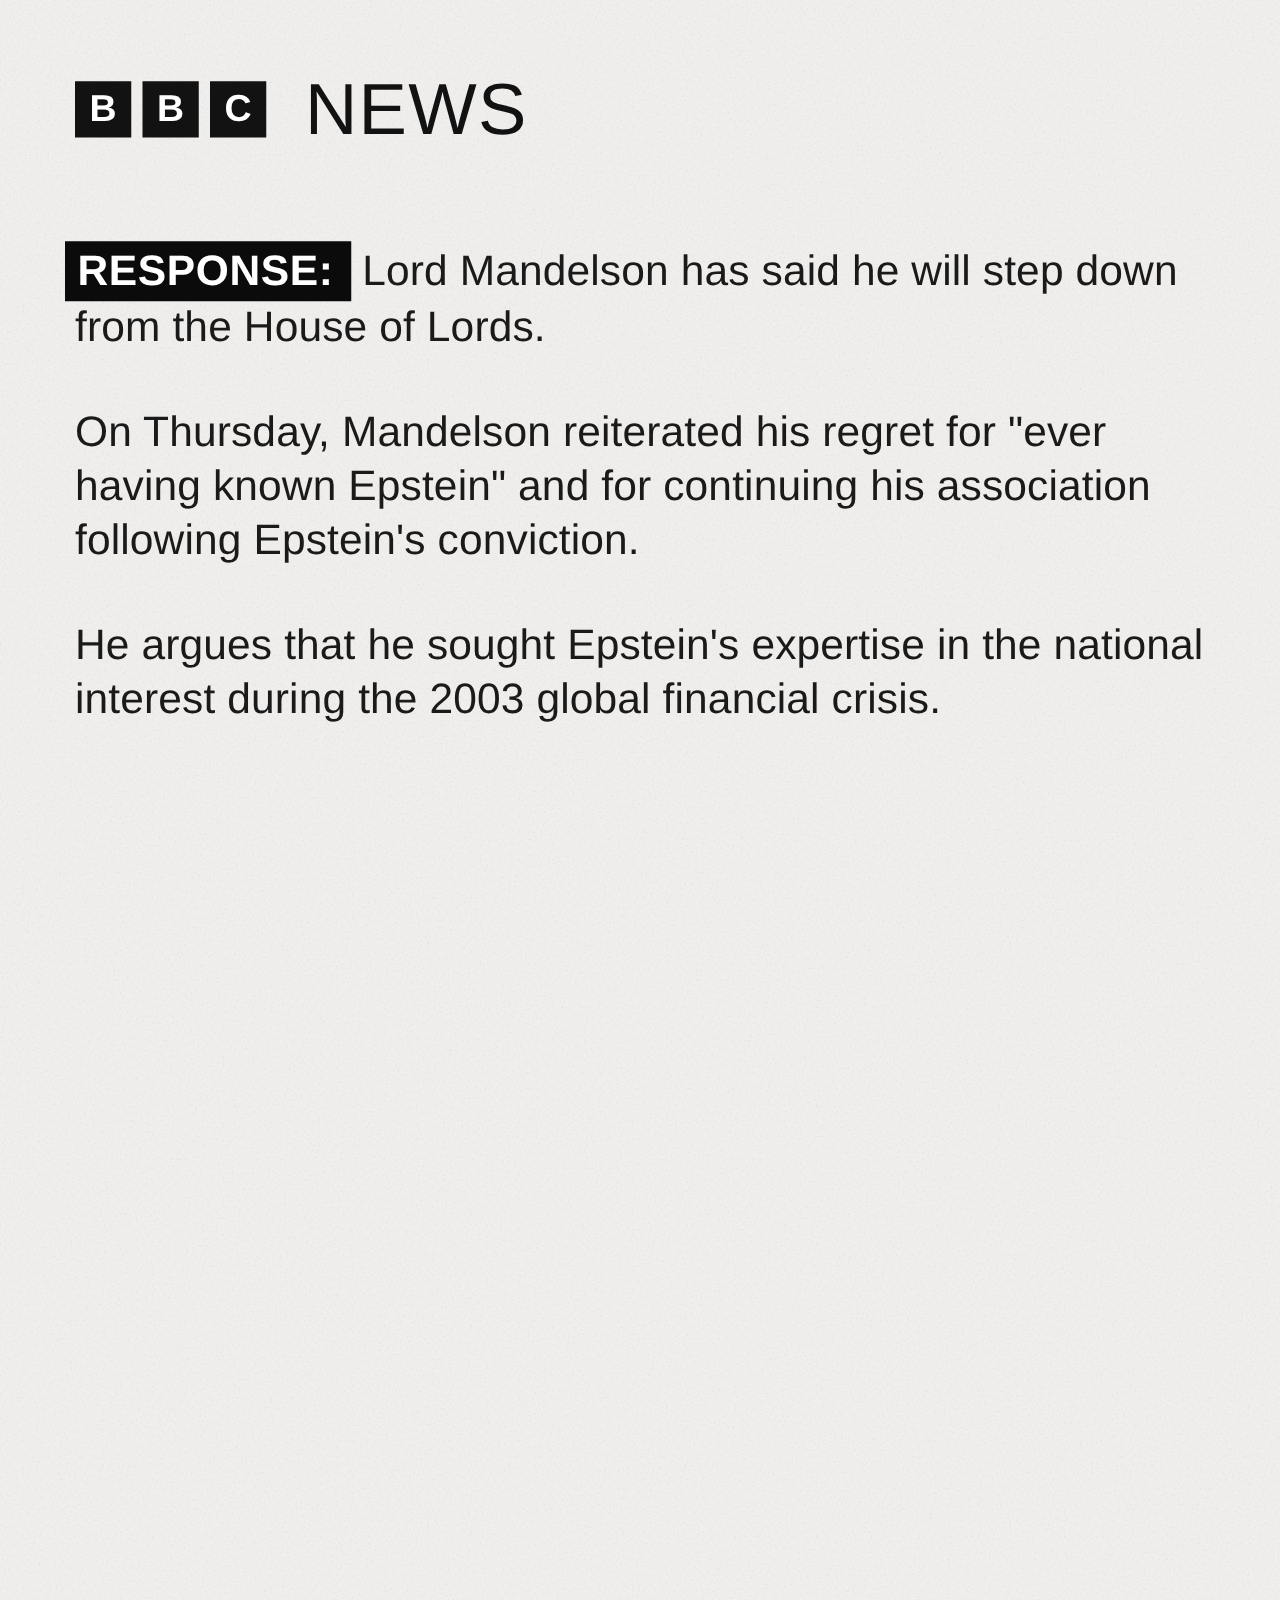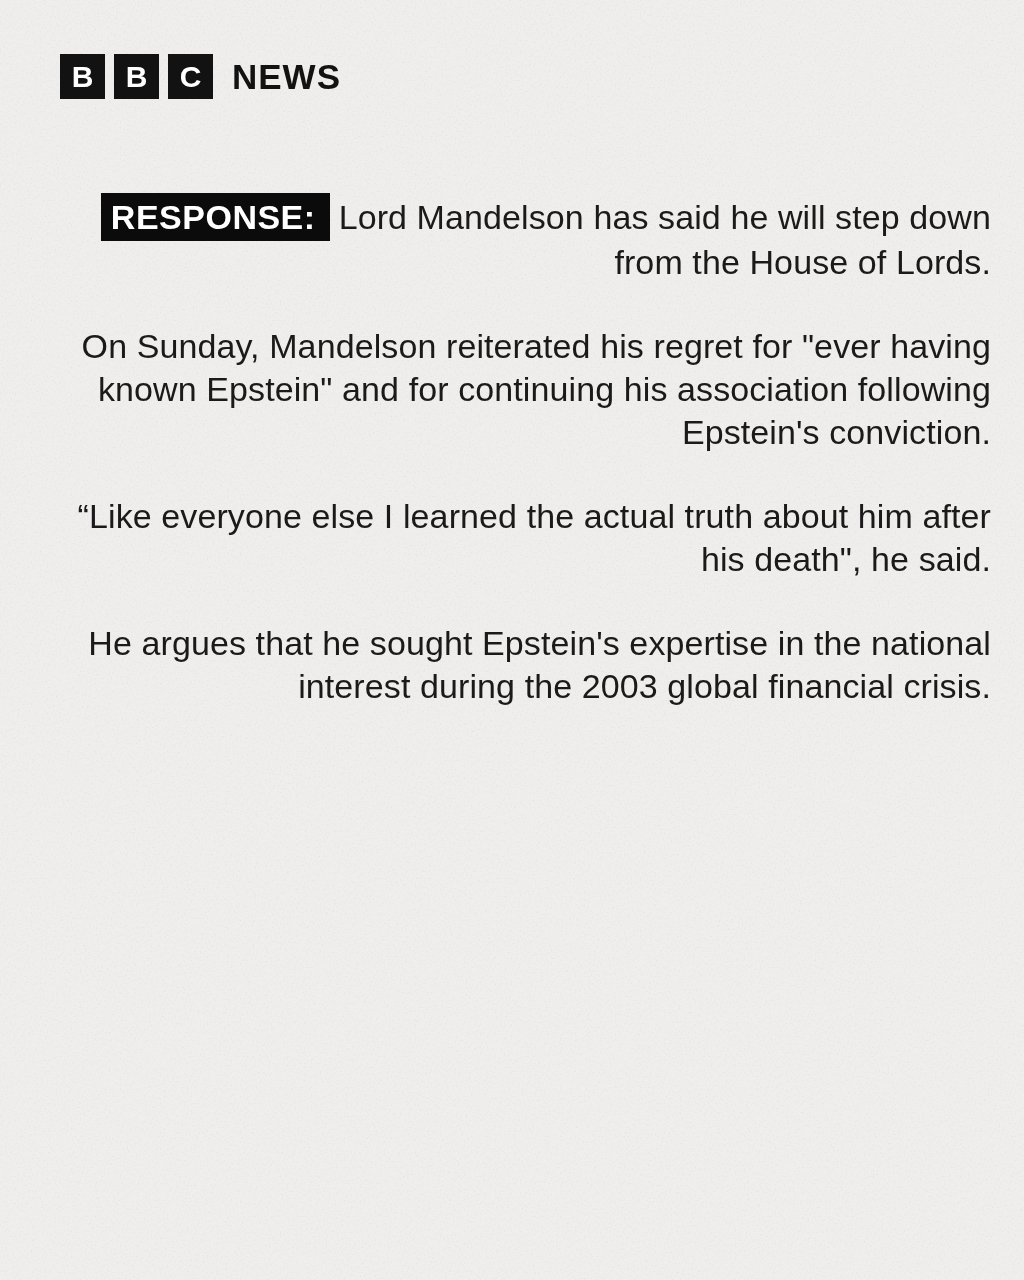--- a/index.html
+++ b/index.html
@@ -34,32 +34,31 @@
     background: #121212;
     color: #ffffff;
     font-weight: 700;
     font-size: 30px;
     line-height: 45px;
     text-align: center;
     margin-right: 9px;
   }
   .logo-wordmark {
     color: #121212;
-    font-weight: 700;
-    font-size: 35px;
+    font-weight: 400;
+    font-size: 58px;
     letter-spacing: 1px;
-    margin-left: 10px;
+    margin-left: 22px;
   }
   .content {
     position: absolute;
-    left: 76px;
+    left: 60px;
     top: 193px;
     width: 915px;
     z-index: 2;
-    text-align: right;
   }
   .content p {
     margin: 0 0 41px 0;
     font-size: 34px;
     line-height: 43px;
     color: #1a1a1a;
     letter-spacing: 0.1px;
   }
   .response-label {
     display: inline-block;
@@ -90,18 +89,17 @@
   <div class="logo">
     <div class="logo-block">B</div>
     <div class="logo-block">B</div>
     <div class="logo-block">C</div>
     <div class="logo-wordmark">NEWS</div>
   </div>
 
   <div class="content">
     <p><span class="response-label">RESPONSE:</span><span>Lord Mandelson has said he will step down from the House of Lords.</span></p>
 
-    <p>On Sunday, Mandelson reiterated his regret for "ever having known Epstein" and for continuing his association following Epstein's conviction.</p>
-    <p>“Like everyone else I learned the actual truth about him after his death", he said.</p>
+    <p>On Thursday, Mandelson reiterated his regret for "ever having known Epstein" and for continuing his association following Epstein's conviction.</p>
     <p>He argues that he sought Epstein's expertise in the national interest during the 2003 global financial crisis.</p>
   </div>
 
 </div>
 
 </body></html>

